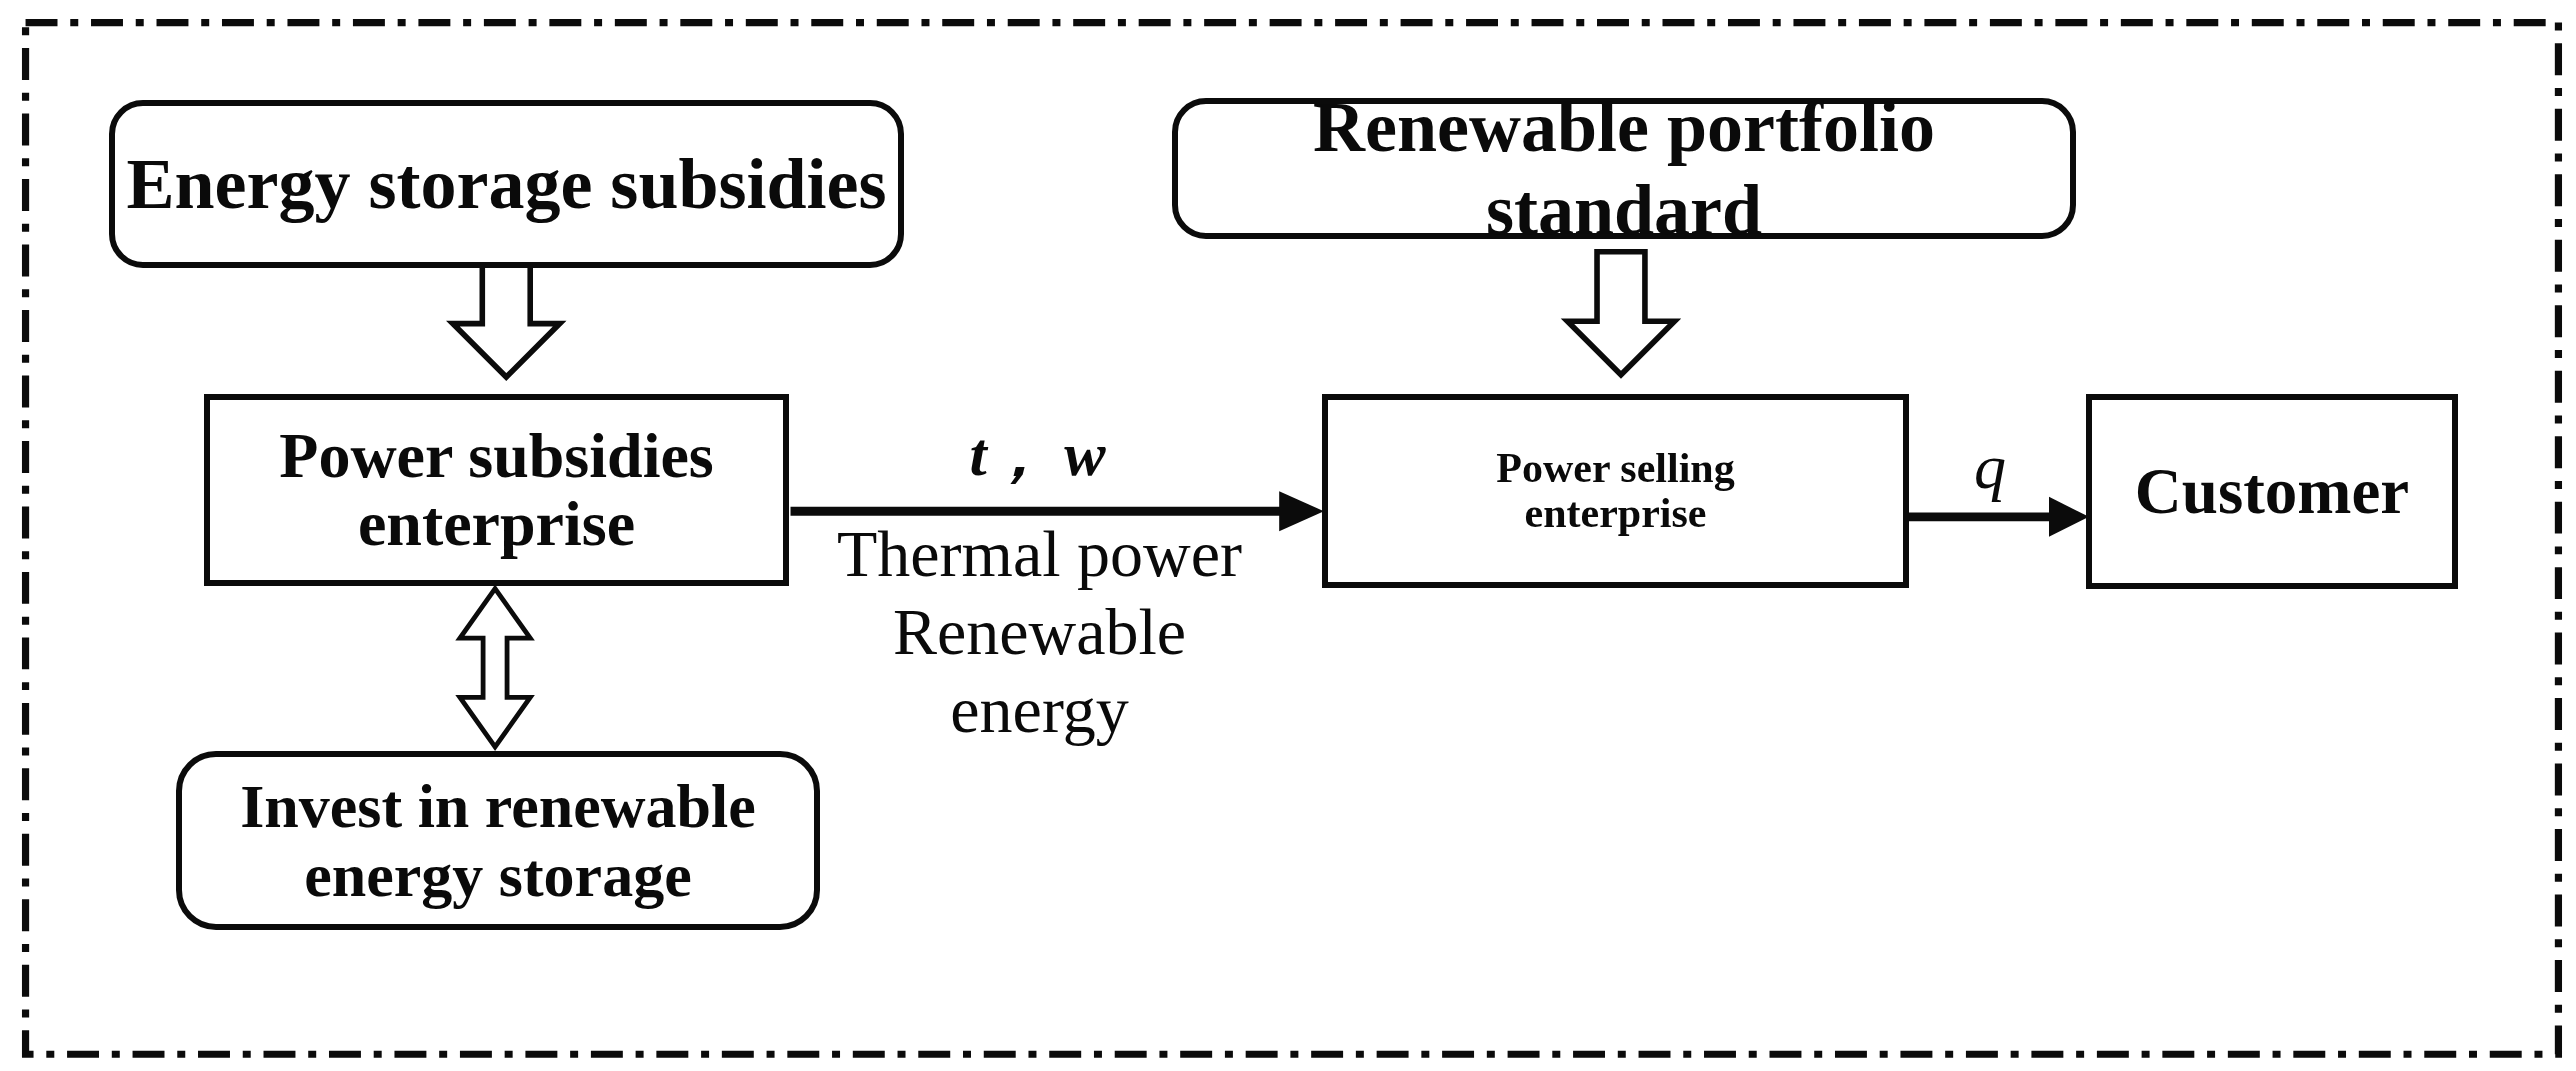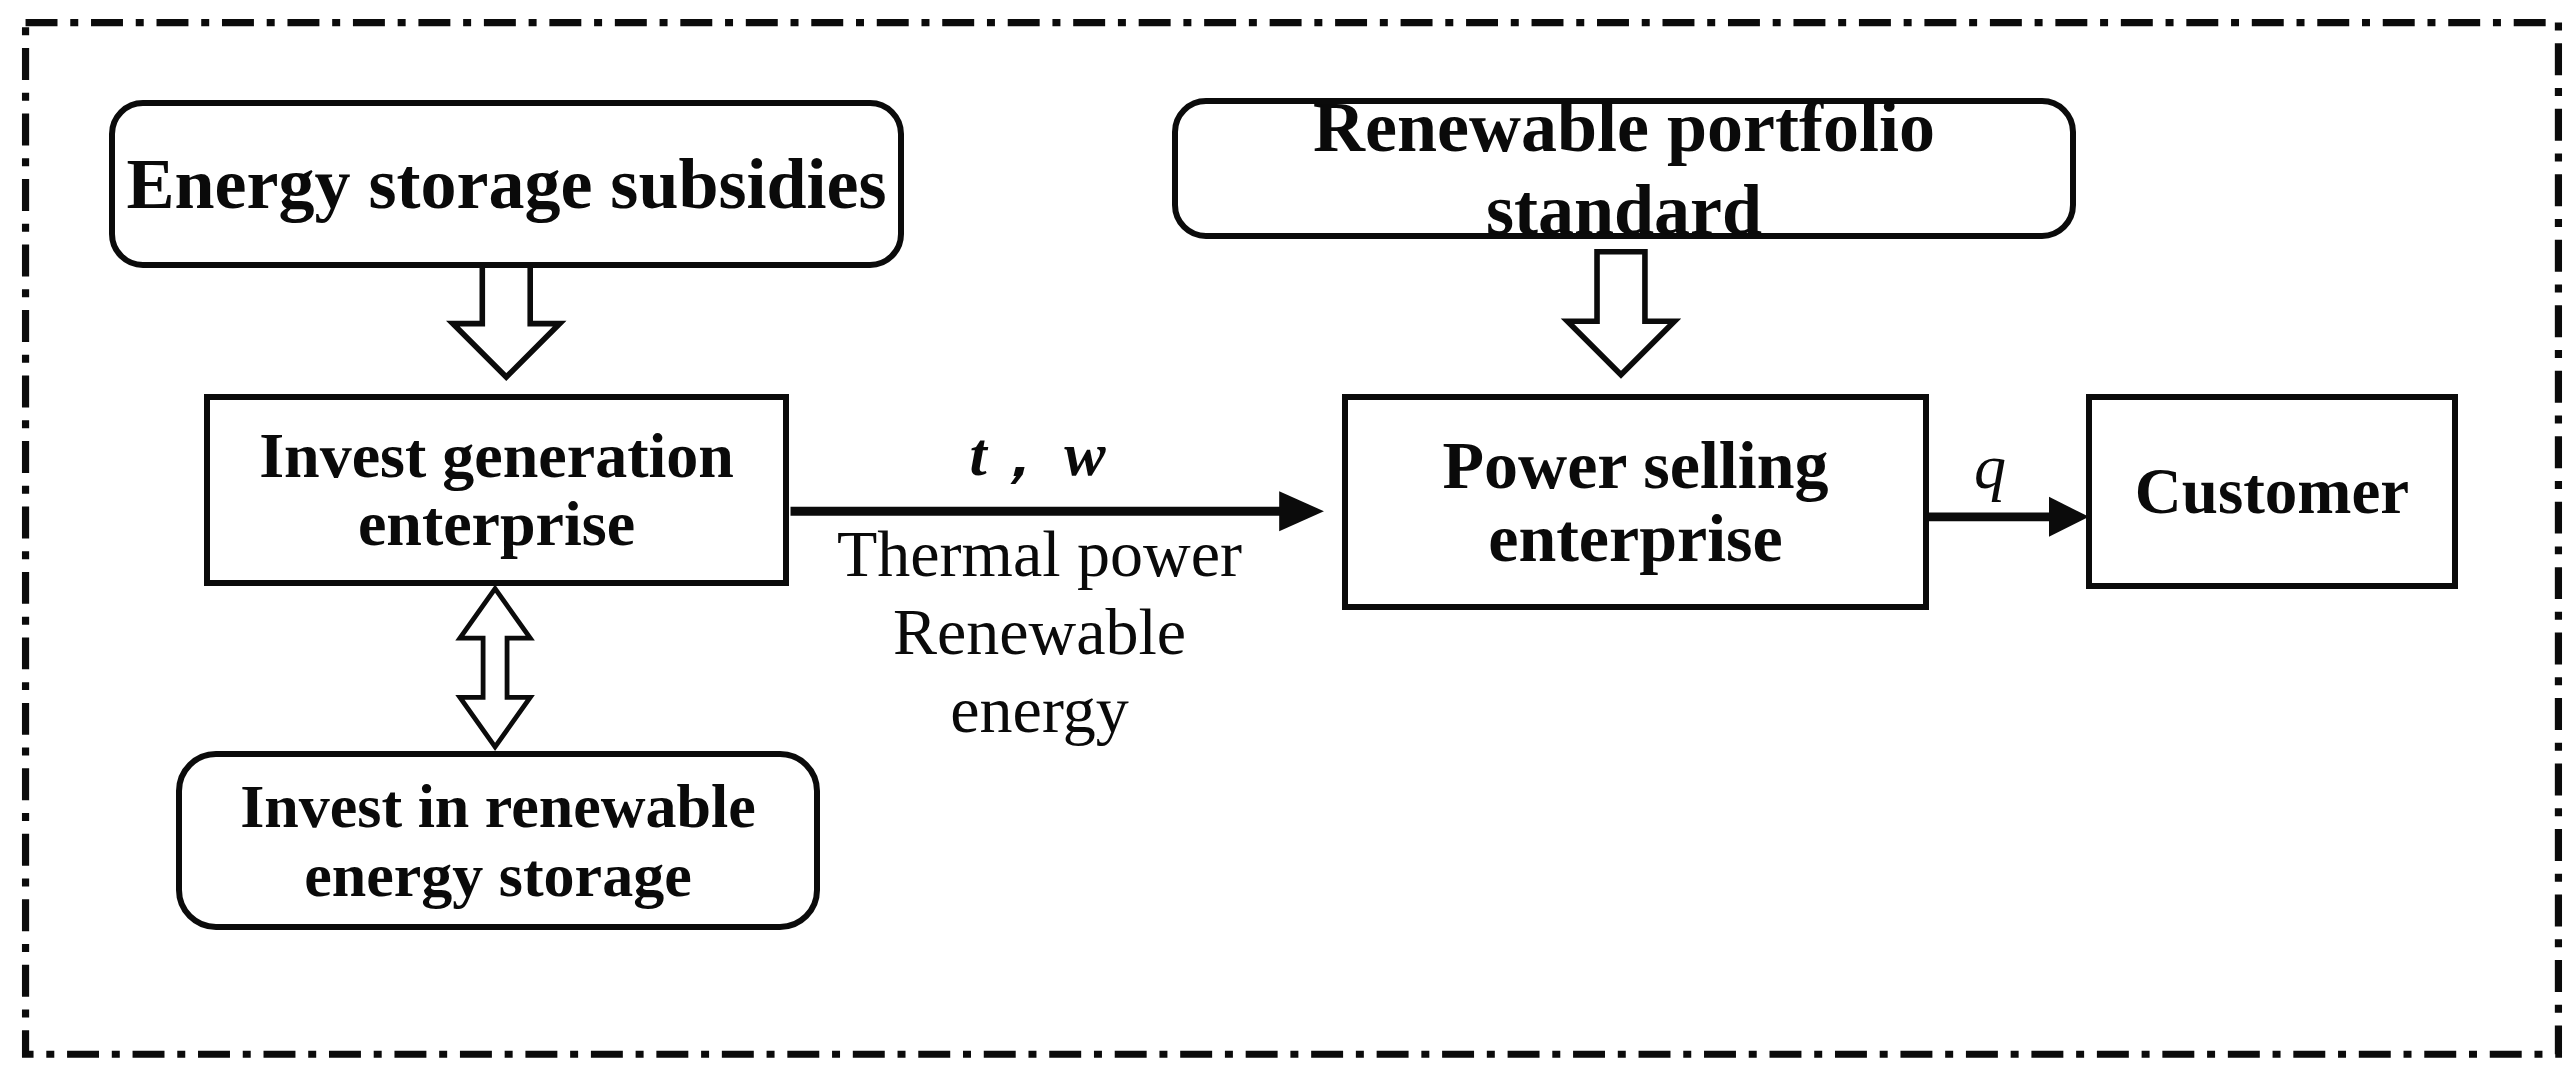--- a/index.html
+++ b/index.html
@@ -44,21 +44,21 @@
     white-space: pre-line;
   }
   .italic {
     font-style: italic;
   }
 
   
   #box-ess  { left: 109px;  top: 100px; width: 795px;  height: 168px; font-size: 72px; }
   #box-rps  { left: 1172px; top: 98px; width: 904px; height: 141px; font-size: 72px; }
   #box-pge  { left: 204px;  top: 394px; width: 585px;  height: 192px; font-size: 64px; line-height: 1.07; }
-  #box-pse  { left: 1322px; top: 394px; width: 587px;  height: 216px; font-size: 68px; line-height: 1.07; margin-left: 20px; }
+  #box-pse  { left: 1322px; top: 394px; width: 587px;  height: 194px; font-size: 42px; line-height: 1.07; }
   #box-cust { left: 2086px; top: 394px; width: 372px;  height: 195px; font-size: 65px; }
   #box-inv  { left: 176px;  top: 751px; width: 644px;  height: 179px; font-size: 62px; line-height: 1.1; border-radius: 40px; }
 
   
   #lbl-tw   { left: 878px; top: 412px; width: 319px; font-size: 62px; font-weight: bold; }
   #lbl-desc { left: 800px; top: 515px; width: 479px; font-size: 66px; line-height: 1.18; }
   #lbl-q    { left: 1950px; top: 430px; width: 80px; font-size: 64px; }
 </style>
 </head>
 <body>
@@ -88,21 +88,21 @@
 
   <div class="box rounded" id="box-ess">
     <span>Energy storage subsidies</span>
   </div>
 
   <div class="box rounded" id="box-rps">
     <span>Renewable portfolio standard</span>
   </div>
 
   <div class="box" id="box-pge">
-    <span>Invest generation
+    <span>Power subsidies
 enterprise</span>
   </div>
 
   <div class="box" id="box-pse">
     <span>Power selling
 enterprise</span>
   </div>
 
   <div class="box rounded" id="box-inv">
     <span>Invest in renewable

